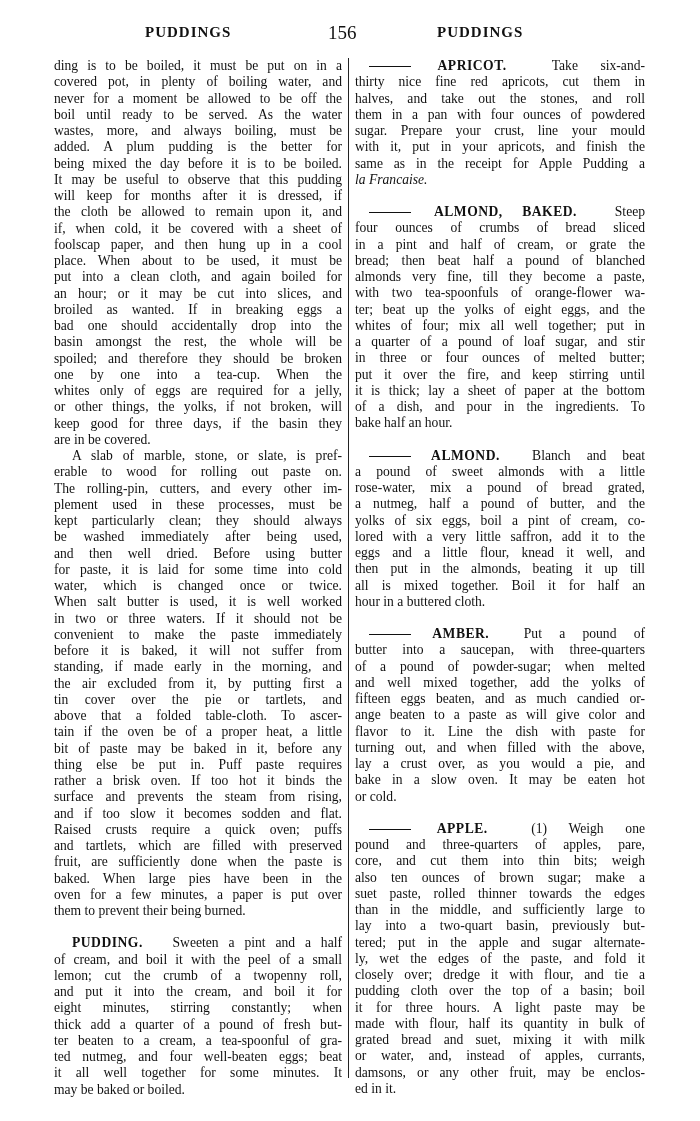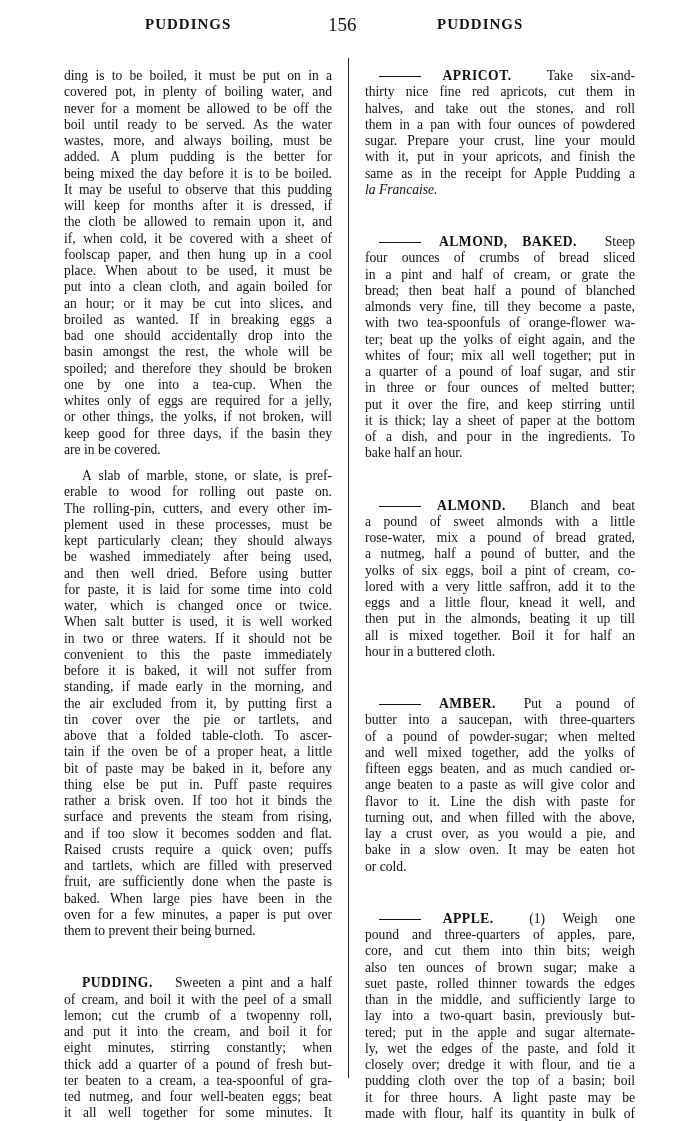--- a/index.html
+++ b/index.html
@@ -2,40 +2,40 @@
 <html><head>
 <meta charset="utf-8">
 <style>
   html, body { margin: 0; padding: 0; background: #ffffff; }
   body {
     width: 700px; height: 1121px; position: relative; overflow: hidden;
     font-family: "Liberation Serif", "DejaVu Serif", serif;
     color: #111111;
   }
   .running-head {
-    position: absolute; top: 16px; left: 0; width: 592px; height: 22px;
+    position: absolute; top: 24px; left: 0; width: 592px; height: 22px;
   }
   .rh-left, .rh-num, .rh-right {
     position: absolute; top: 0; font-size: 15px; letter-spacing: 1px; font-weight: bold;
   }
   .rh-left  { left: 145px; }
   .rh-num   { left: 328px; font-size: 19px; top: -2px; letter-spacing: 0; font-weight: normal; }
   .rh-right { left: 437px; }
   .column {
     position: absolute; top: 58px; font-size: 13.6px; line-height: 16.25px;
   }
   .col-left  { left: 54px;  width: 288px; }
   .col-right { left: 355px; width: 290px; }
   .rule {
     position: absolute; top: 58px; left: 348px; width: 1px; height: 1020px;
     background: #222222;
   }
   .line { display: block; white-space: nowrap; text-align: justify; text-align-last: justify; height: 16.25px; }
   .line.last { text-align-last: left; }
-  .para { margin: 10px; }
+  .para { margin: 0; }
   .gap { height: 16px; }
   .entry-title { letter-spacing: 0.5px; font-weight: bold; }
   .dash { display: inline-block; width: 42px; border-top: 1px solid #111; vertical-align: middle; margin-right: 4px; margin-left: 14px; }
   .indent { padding-left: 18px; }
   em { font-style: italic; }
 </style>
 </head>
 <body>
 
 <div class="running-head">
@@ -78,21 +78,21 @@
       <span class="line">erable to wood for rolling out paste on.</span>
       <span class="line">The rolling-pin, cutters, and every other im-</span>
       <span class="line">plement used in these processes, must be</span>
       <span class="line">kept particularly clean; they should always</span>
       <span class="line">be washed immediately after being used,</span>
       <span class="line">and then well dried.  Before using butter</span>
       <span class="line">for paste, it is laid for some time into cold</span>
       <span class="line">water, which is changed once or twice.</span>
       <span class="line">When salt butter is used, it is well worked</span>
       <span class="line">in two or three waters.  If it should not be</span>
-      <span class="line">convenient to this the paste immediately</span>
+      <span class="line">convenient to make the paste immediately</span>
       <span class="line">before it is baked, it will not suffer from</span>
       <span class="line">standing, if made early in the morning, and</span>
       <span class="line">the air excluded from it, by putting first a</span>
       <span class="line">tin cover over the pie or tartlets, and</span>
       <span class="line">above that a folded table-cloth.  To ascer-</span>
       <span class="line">tain if the oven be of a proper heat, a little</span>
       <span class="line">bit of paste may be baked in it, before any</span>
       <span class="line">thing else be put in.  Puff paste requires</span>
       <span class="line">rather a brisk oven.  If too hot it binds the</span>
       <span class="line">surface and prevents the steam from rising,</span>
@@ -136,21 +136,21 @@
       <span class="line last"><em>la Francaise.</em></span>
     </div>
     <div class="gap"></div>
     <div class="para">
       <span class="line"><span class="dash"></span> <span class="entry-title">ALMOND, BAKED.</span>&nbsp;&nbsp;<span>Steep</span></span>
       <span class="line">four ounces of crumbs of bread sliced</span>
       <span class="line">in a pint and half of cream, or grate the</span>
       <span class="line">bread; then beat half a pound of blanched</span>
       <span class="line">almonds very fine, till they become a paste,</span>
       <span class="line">with two tea-spoonfuls of orange-flower wa-</span>
-      <span class="line">ter; beat up the yolks of eight again, and the</span>
+      <span class="line">ter; beat up the yolks of eight eggs, and the</span>
       <span class="line">whites of four; mix all well together; put in</span>
       <span class="line">a quarter of a pound of loaf sugar, and stir</span>
       <span class="line">in three or four ounces of melted butter;</span>
       <span class="line">put it over the fire, and keep stirring until</span>
       <span class="line">it is thick; lay a sheet of paper at the bottom</span>
       <span class="line">of a dish, and pour in the ingredients.  To</span>
       <span class="line last">bake half an hour.</span>
     </div>
     <div class="gap"></div>
     <div class="para">

